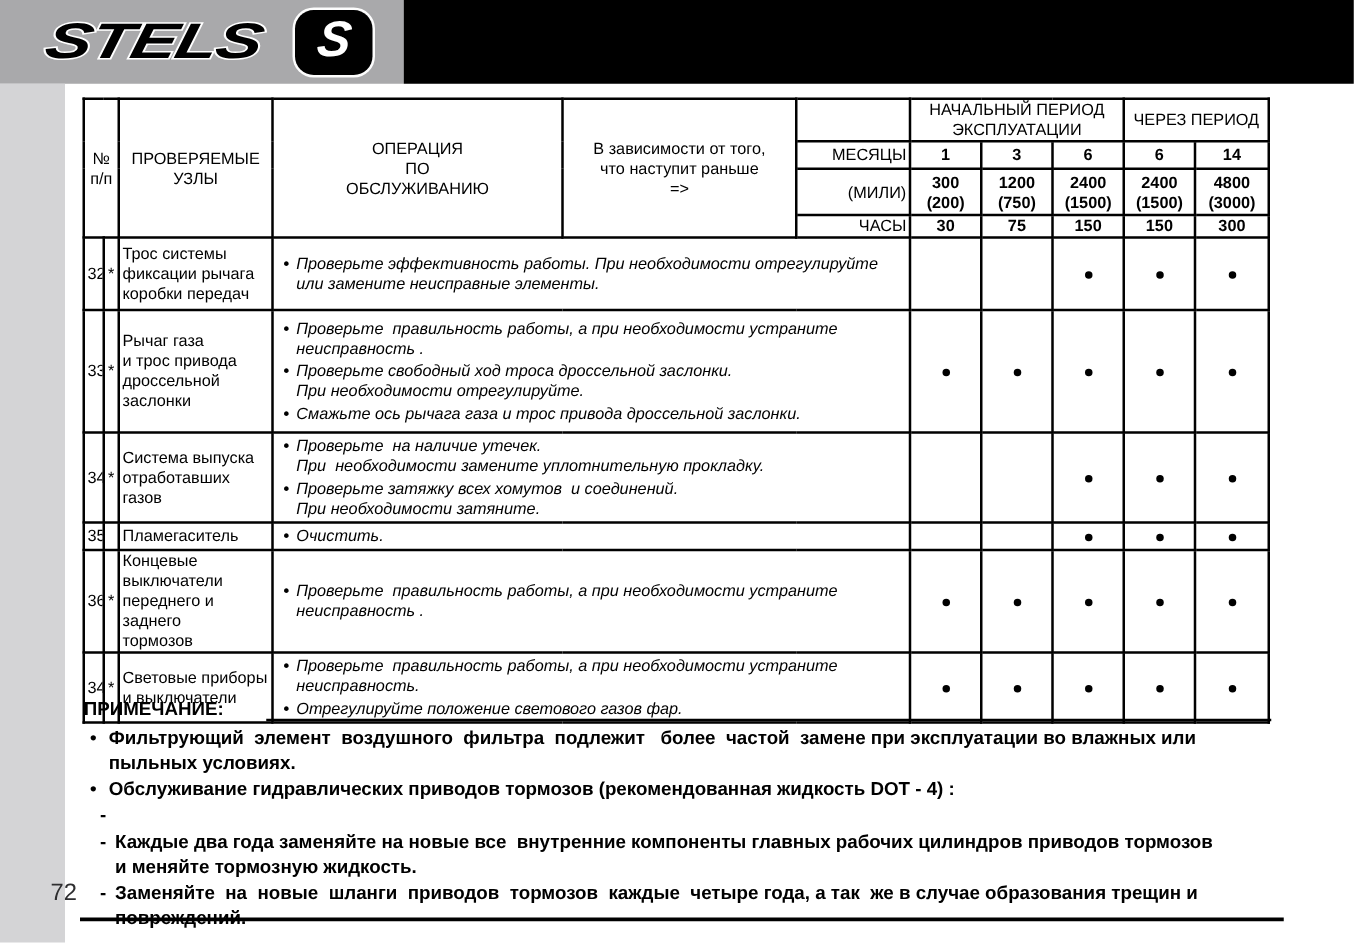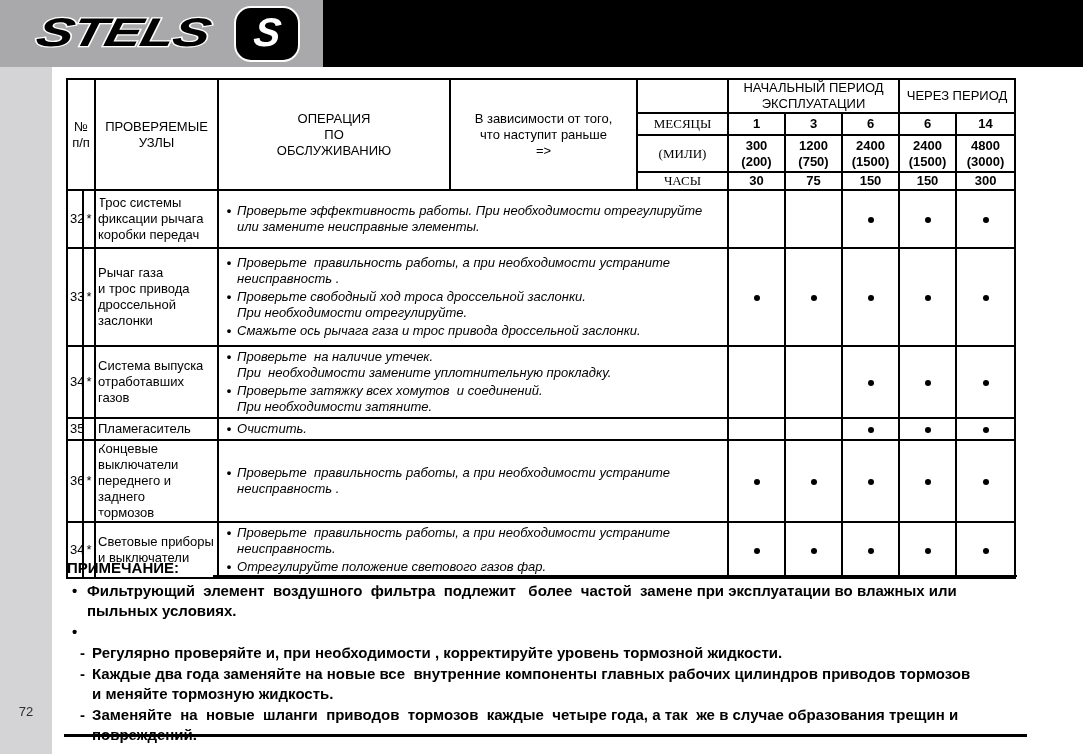--- a/index.html
+++ b/index.html
@@ -12,34 +12,34 @@
     display:flex;align-items:center;padding-left:28px;box-sizing:border-box;}
   .blackbar{position:absolute;left:323px;top:0;width:760px;height:67px;background:#000;}
   .wordmark{display:block;}
   .emblem{width:62px;height:52px;background:#000;border-radius:15px;margin-left:10px;
     display:flex;align-items:center;justify-content:center;box-shadow:0 0 0 2px #fdfdfd;}
   .emblem span{color:#fff;font-size:40px;font-weight:bold;font-style:italic;
     transform:skewX(-8deg);line-height:1;padding-bottom:4px;}
   
   .leftstrip{position:absolute;left:0;top:67px;width:52px;height:687px;background:#d4d4d6;}
   .pagenum{position:absolute;left:0;top:704px;width:52px;text-align:center;
-    font-size:13px;color:#2e2e30;}
+    font-size:19px;color:#2e2e30;padding-left:25px;}
   
   .mtable{position:absolute;left:66px;top:78px;width:948px;border-collapse:collapse;
     table-layout:fixed;}
   .mtable td{border:2px solid #000;font-size:13px;line-height:16px;padding:0 2px;
     vertical-align:middle;overflow:hidden;}
   .hr1{height:34px;} .hr2{height:22px;} .hr3{height:37px;} .hr4{height:16px;}
   .hc{text-align:center;white-space:pre-line;}
-  .ilabel{text-align:center;white-space:pre-line;font-family:Liberation Serif, serif;}
+  .ilabel{text-align:right;white-space:pre-line;}
   .bottomalign{vertical-align:bottom;padding-bottom:1px;}
   .ival{text-align:center;font-weight:bold;white-space:pre-line;line-height:15px;}
   .cell-num{vertical-align:top;text-align:left;padding:1px 0 0 1px;}
   .cell-star{vertical-align:top;text-align:center;padding:1px 0 0 0;}
-  .cell-node{padding:2px 3px;white-space:pre-line;line-height:17px;border-radius:17px;}
+  .cell-node{padding:2px 3px;white-space:pre-line;line-height:17px;}
   .cell-ops{padding:2px 4px;}
   .op{display:flex;margin:2px 0;}
   .opm{flex:0 0 16px;width:16px;text-align:center;font-weight:bold;}
   .opt{white-space:pre-wrap;font-style:italic;}
   .cell-dot{text-align:center;}
   .dot{display:inline-block;width:6px;height:6px;border-radius:50%;background:#000;}
   
   .notes{position:absolute;left:67px;top:558px;width:950px;}
   .notes-titlerow{display:flex;align-items:center;height:20px;margin-bottom:3px;gap:32px;}
   .notes-title{font-size:15px;font-weight:bold;line-height:18px;}
@@ -269,24 +269,24 @@
     <span class="notes-underline"></span>
   </div>
   <div id="notes-items">
       <div class="note-item">
         <span class="marker">•</span>
         <span class="note-text">Фильтрующий  элемент  воздушного  фильтра  подлежит   более  частой  замене при эксплуатации во влажных или
 пыльных условиях.</span>
       </div>
       <div class="note-item">
         <span class="marker">•</span>
+        <span class="note-text">Обслуживание гидравлических приводов тормозов (рекомендованная жидкость DOT - 4) :</span>
       </div>
       <div class="note-item dash">
         <span class="marker">-</span>
-        <span class="note-text">Регулярно проверяйте и, при необходимости , корректируйте уровень тормозной жидкости.</span>
       </div>
       <div class="note-item dash">
         <span class="marker">-</span>
         <span class="note-text">Каждые два года заменяйте на новые все  внутренние компоненты главных рабочих цилиндров приводов тормозов
 и меняйте тормозную жидкость.</span>
       </div>
       <div class="note-item dash">
         <span class="marker">-</span>
         <span class="note-text">Заменяйте  на  новые  шланги  приводов  тормозов  каждые  четыре года, а так  же в случае образования трещин и
 повреждений.</span>

